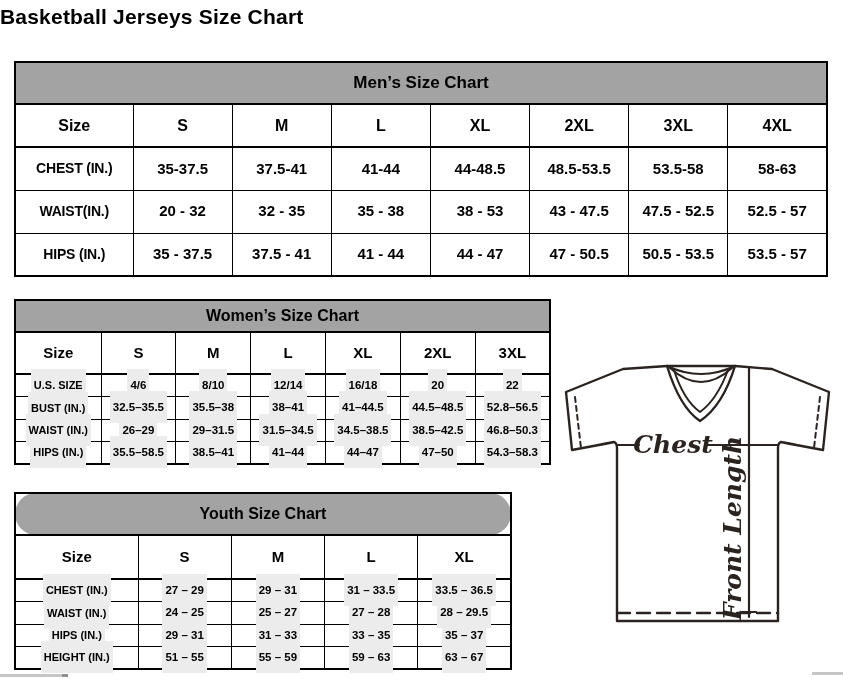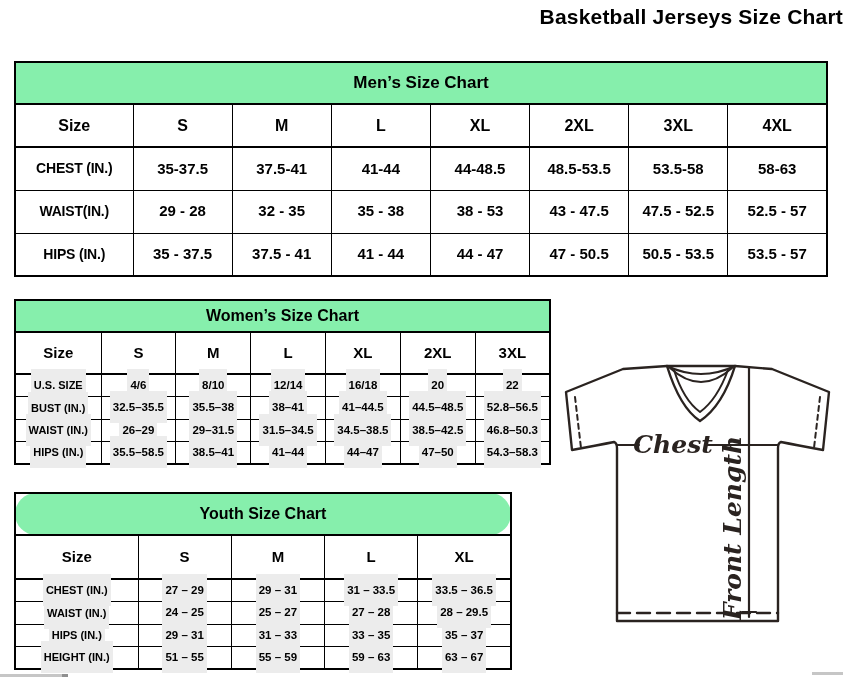--- a/index.html
+++ b/index.html
@@ -1,33 +1,33 @@
 <!DOCTYPE html>
 <html><head>
 <meta charset="utf-8">
 <style>
   * { margin:0; padding:0; box-sizing:border-box; }
   html,body { width:843px; height:679px; background:#ffffff; overflow:hidden;
               font-family:"Liberation Sans", sans-serif; color:#000; }
   .page { position:relative; width:843px; height:679px; background:#fff; }
 
   .page-title { position:absolute; top:5px; left:0; width:100%;
-                text-align:right; font-size:21px; font-weight:bold; letter-spacing:0.2px; }
+                text-align:left; font-size:21px; font-weight:bold; letter-spacing:0.2px; }
 
   .tbl-wrap { position:absolute; }
   .tbl-wrap.mens   { left:14px; top:61px;  width:814px; }
   .tbl-wrap.womens { left:14px; top:299px; width:537px; }
   .tbl-wrap.youth  { left:14px; top:492px; width:498px; }
 
   table.tbl { width:100%; border-collapse:collapse; table-layout:fixed;
               border:2px solid #000; }
   table.tbl th, table.tbl td { border:1px solid #000; text-align:center;
               vertical-align:middle; font-weight:bold; line-height:1.1; }
 
-  tr.title-row th { background:#86efac; border-bottom:2px solid #000;margin-top:38px; }
+  tr.title-row th { background:#a3a3a3; border-bottom:2px solid #000;margin-top:38px; }
   tr.head-row  th { border-bottom:2px solid #000; background:#fff;margin-top:34px; }
 
   
   .mens tr.title-row { height:42px; } .mens tr.title-row th { font-size:17px; }
   .mens tr.head-row  { height:43px; } .mens tr.head-row th  { font-size:16px; }
   .mens tr.data-row  { height:43px; font-size:15px; }
   .mens th.rowlabel  { font-size:14px; letter-spacing:-0.2px; }
   .mens col.c-label  { width:118px; }
 
   
@@ -95,21 +95,21 @@
             <td><span>35-37.5</span></td>
             <td><span>37.5-41</span></td>
             <td><span>41-44</span></td>
             <td><span>44-48.5</span></td>
             <td><span>48.5-53.5</span></td>
             <td><span>53.5-58</span></td>
             <td><span>58-63</span></td>
           </tr>
           <tr class="data-row">
             <th class="rowlabel"><span>WAIST(IN.)</span></th>
-            <td><span>29 - 28</span></td>
+            <td><span>20 - 32</span></td>
             <td><span>32 - 35</span></td>
             <td><span>35 - 38</span></td>
             <td><span>38 - 53</span></td>
             <td><span>43 - 47.5</span></td>
             <td><span>47.5 - 52.5</span></td>
             <td><span>52.5 - 57</span></td>
           </tr>
           <tr class="data-row">
             <th class="rowlabel"><span>HIPS (IN.)</span></th>
             <td><span>35 - 37.5</span></td>

